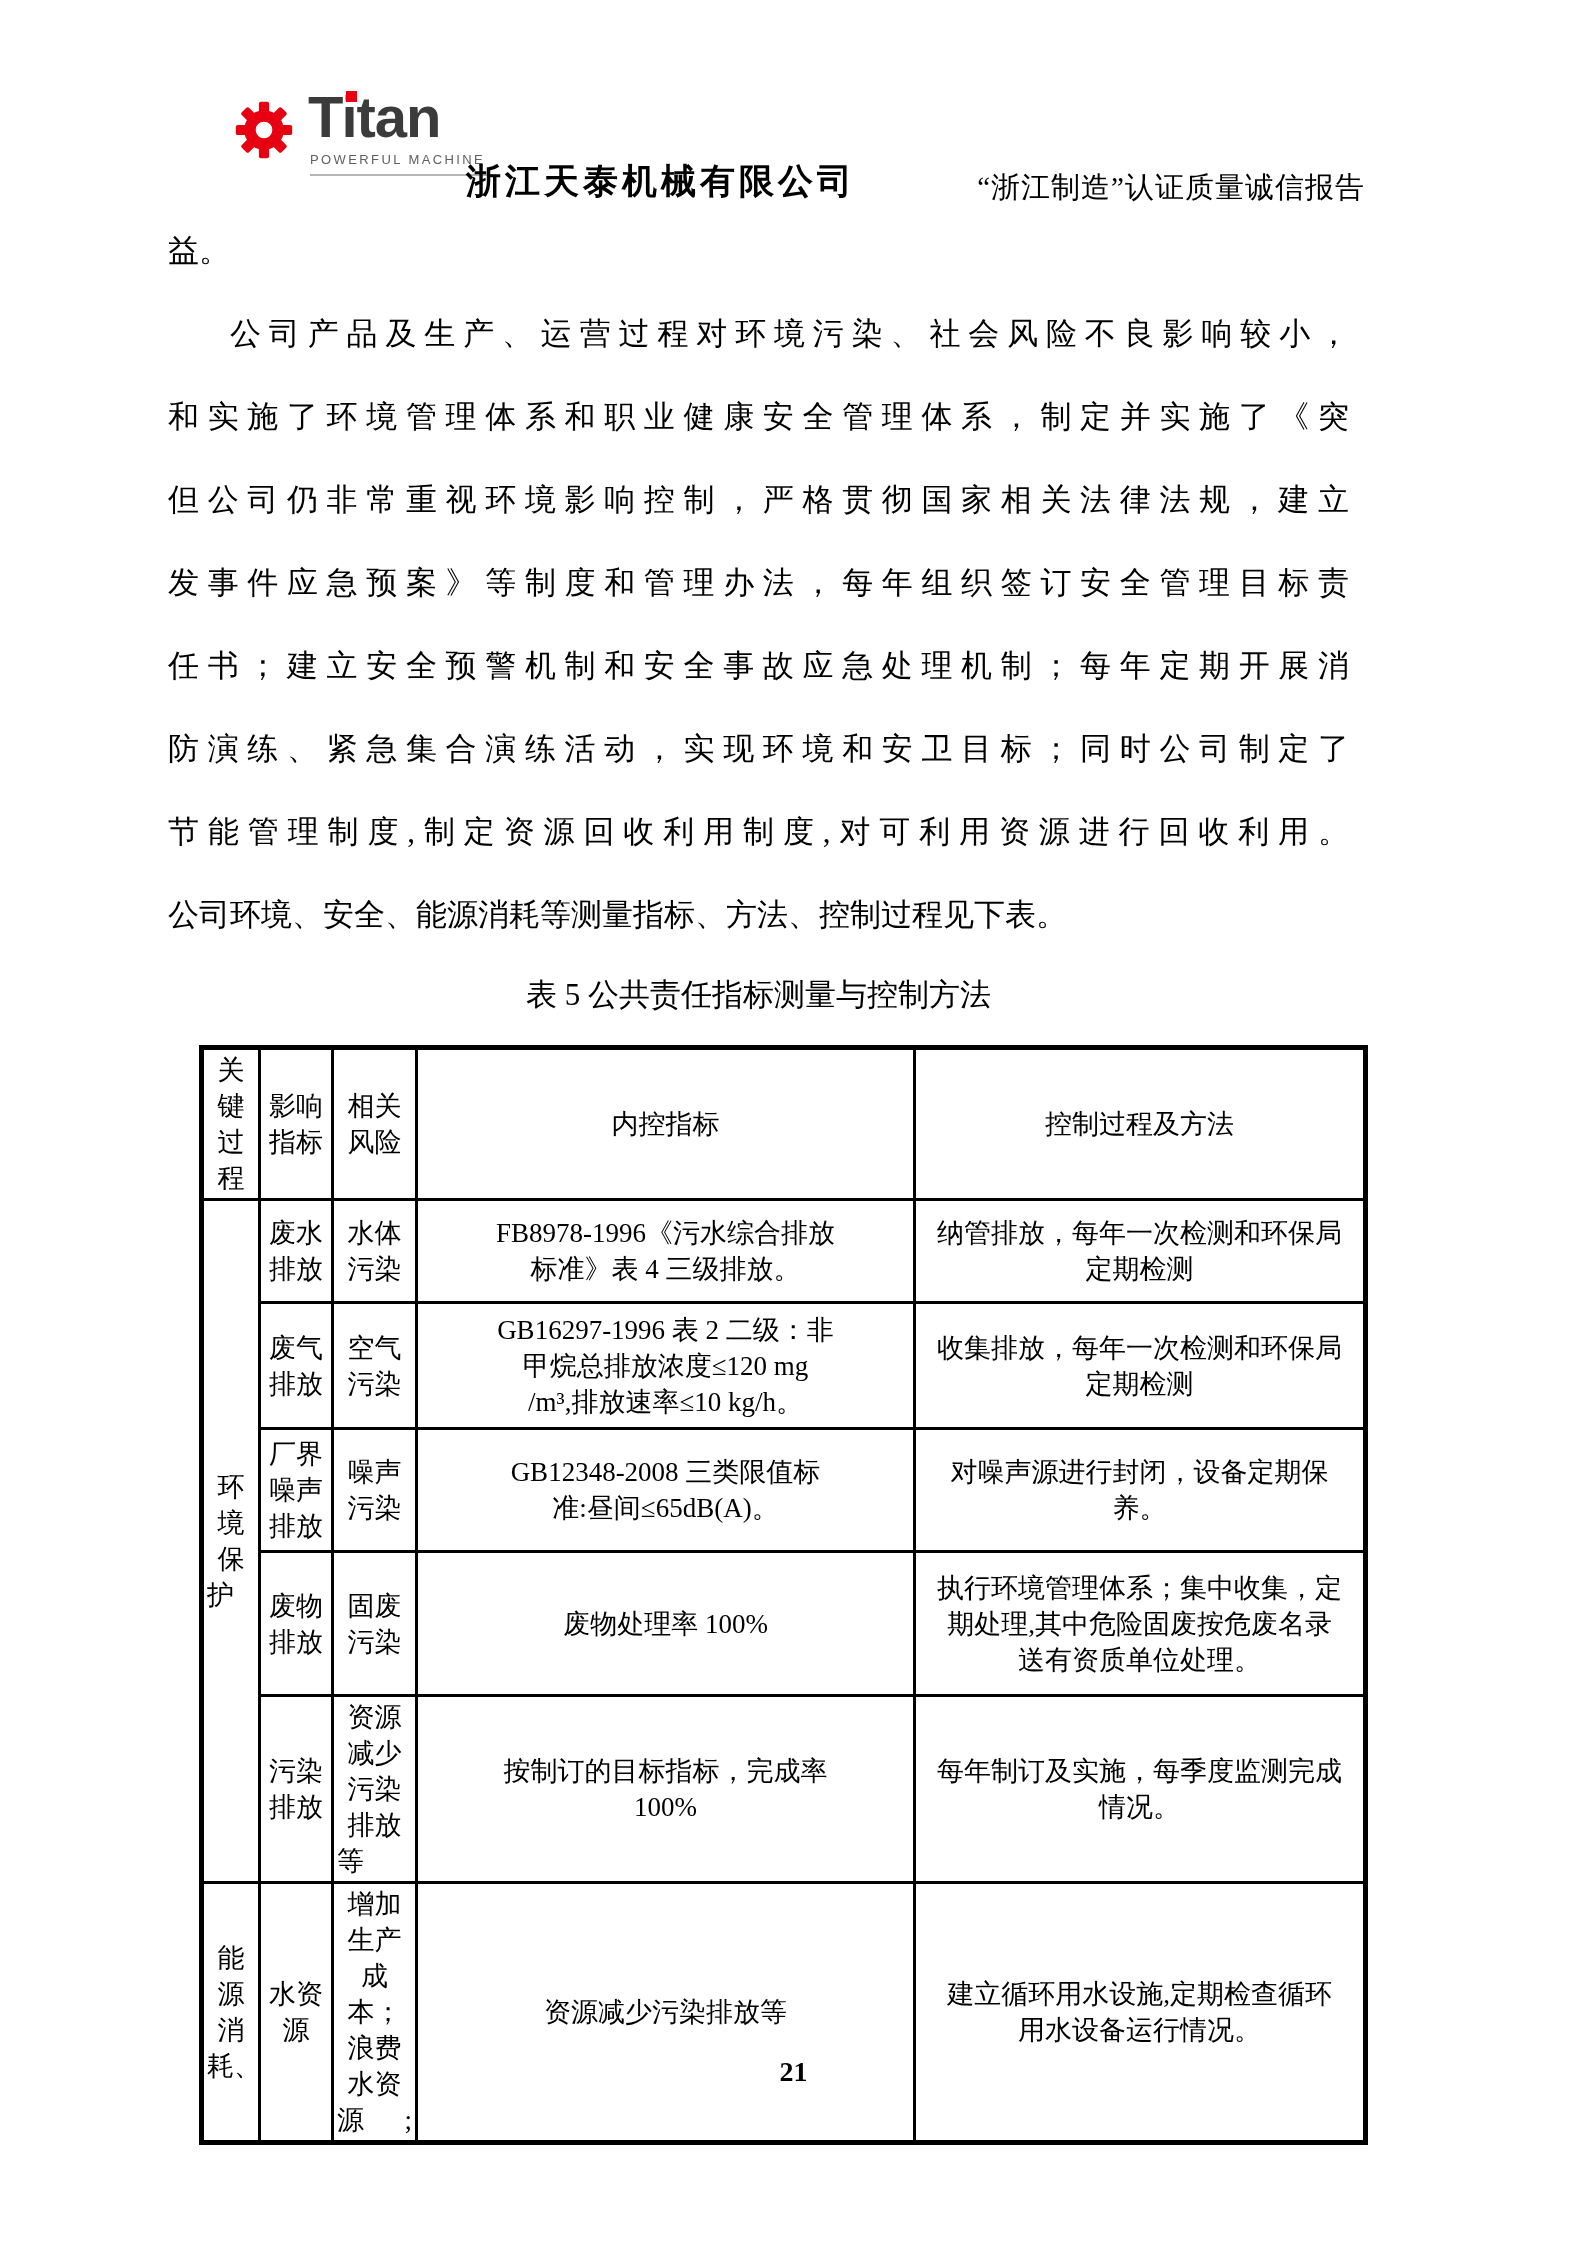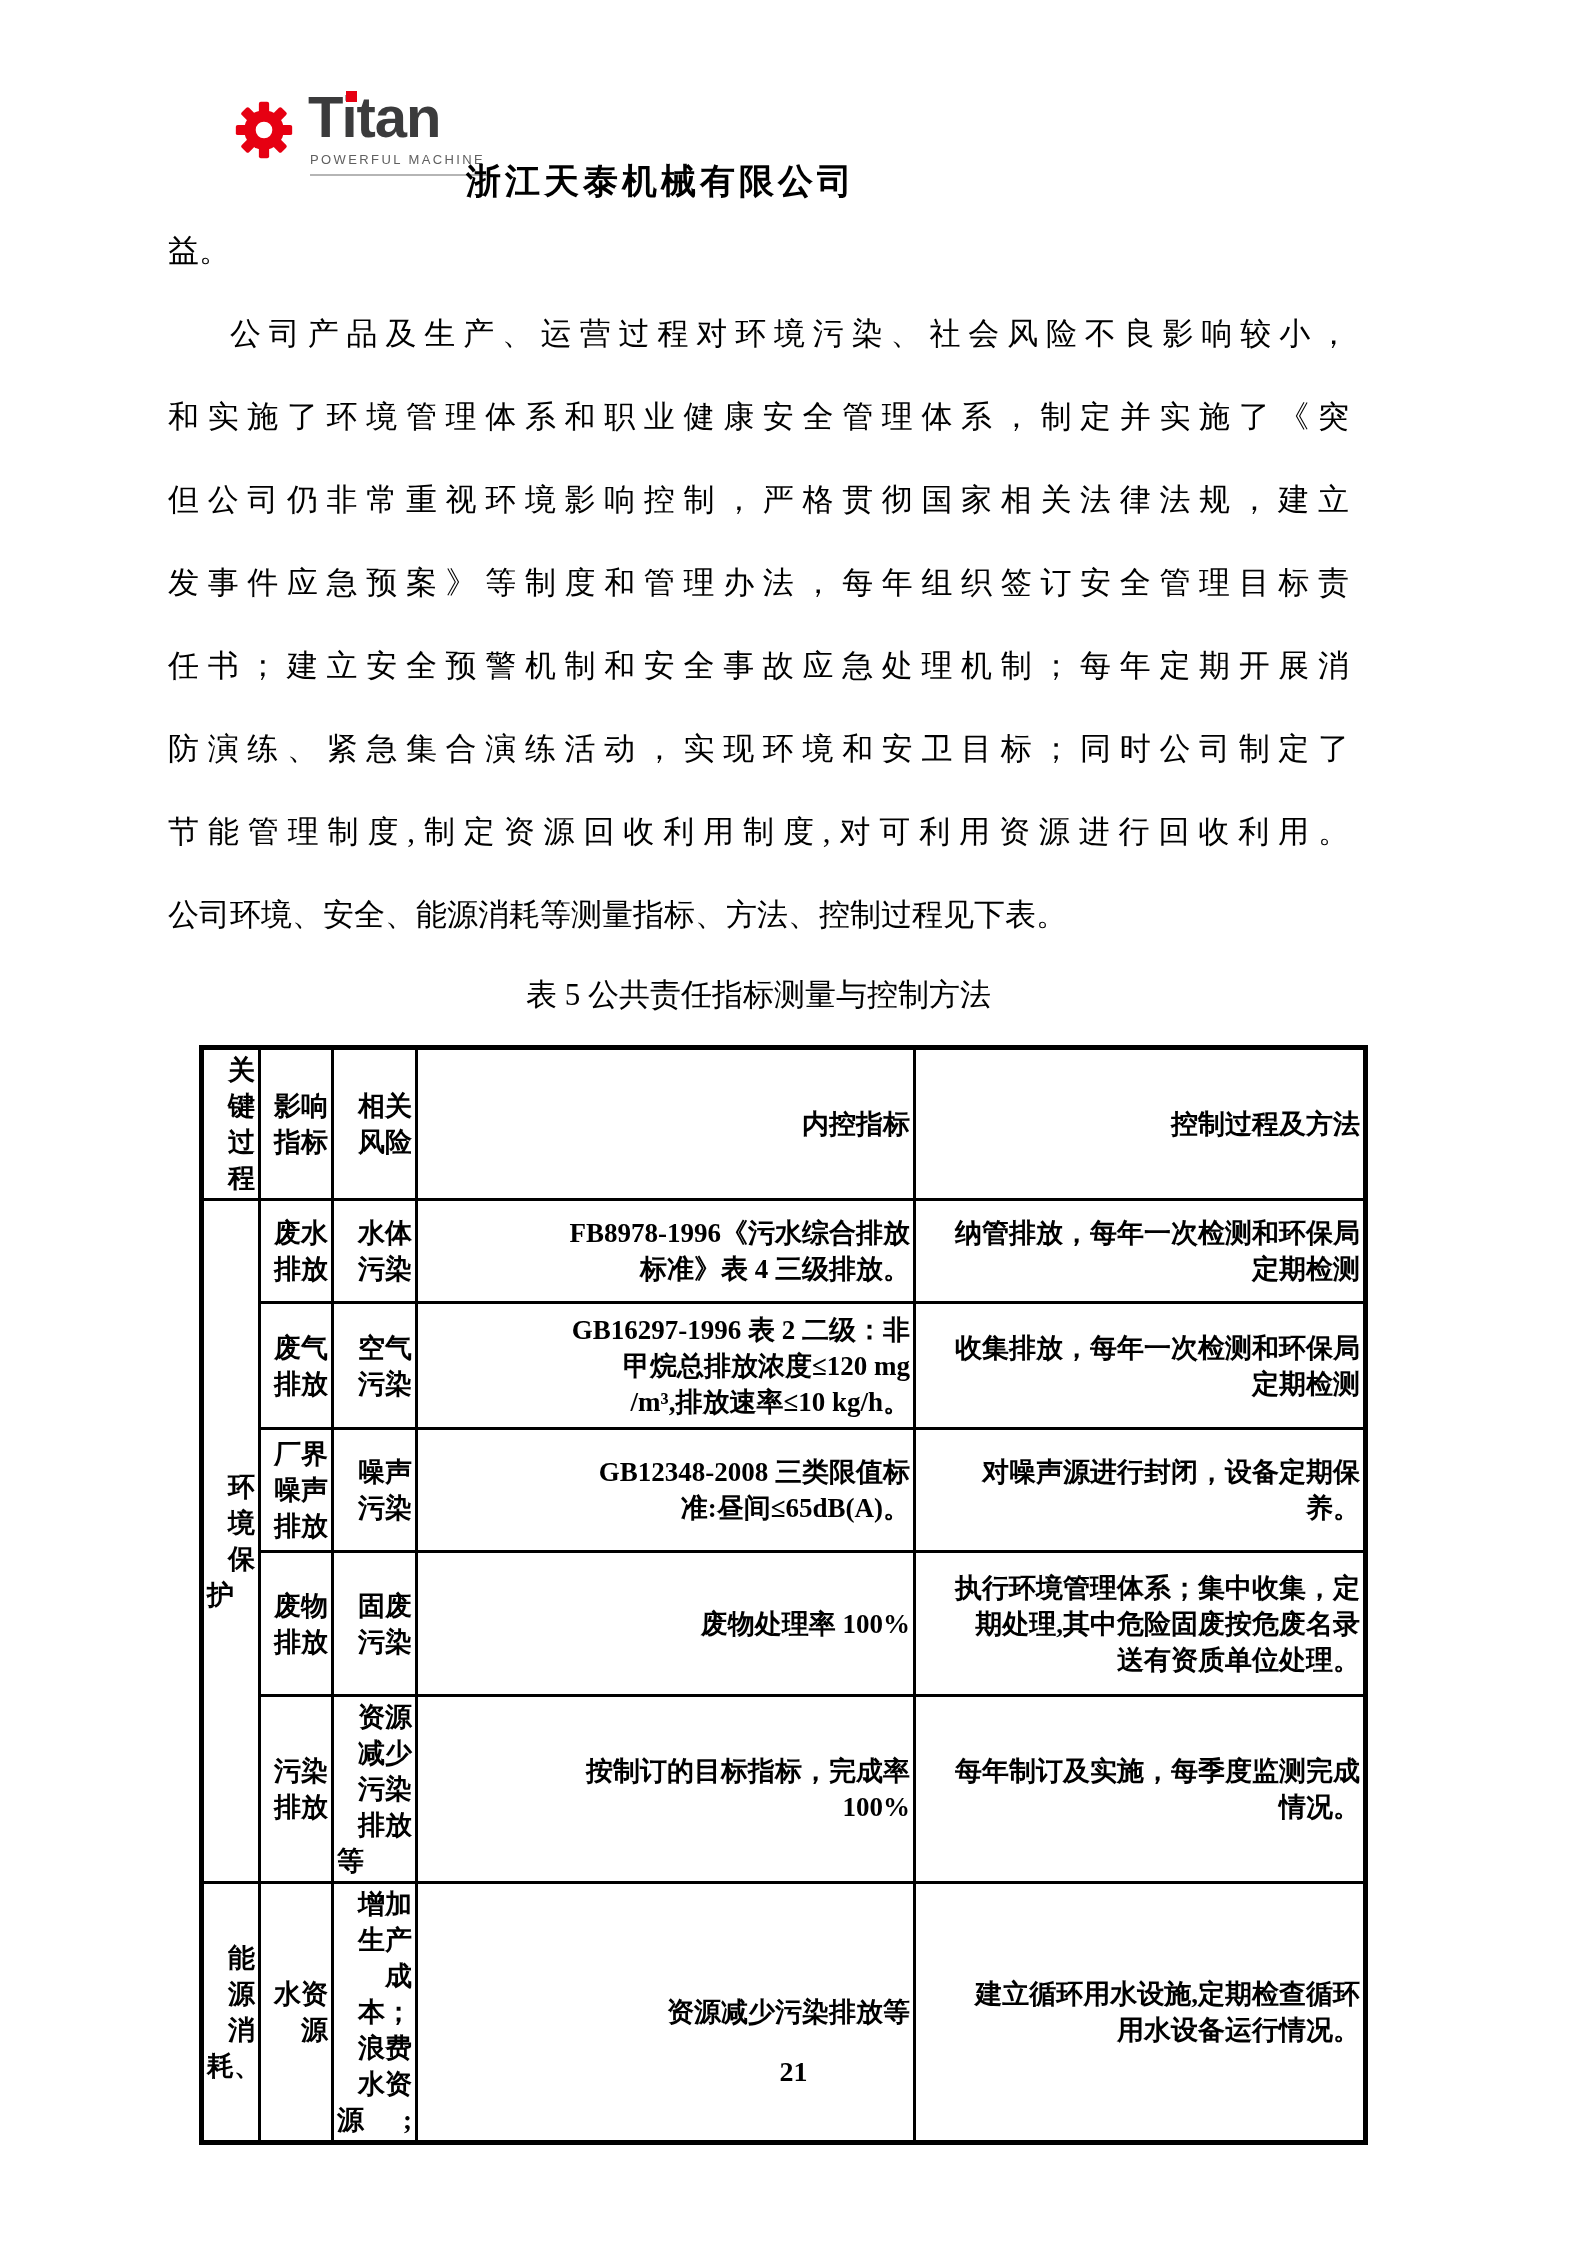--- a/index.html
+++ b/index.html
@@ -49,25 +49,25 @@
     position:absolute;left:168px;top:972px;width:1181px;
     text-align:center;font-size:31px;line-height:46px;
   }
   table.resp{
     position:absolute;left:199px;top:1045px;
     width:1164px;border-collapse:collapse;table-layout:fixed;
     border:5px solid #000;
   }
   table.resp td,table.resp th{
     border:3px solid #000;
-    font-weight:bold;
+    font-weight:normal;
     padding:2px 3px;
     vertical-align:middle;
     font-size:27px;line-height:36px;
-    text-align:right;
+    text-align:center;
     overflow:hidden;
   }
   td.wide{
     text-align:left;font-size:28px;line-height:42px;
     padding:4px 10px;white-space:pre-line;
   }
   td.dist{text-align:justify;text-align-last:justify;padding:2px 4px;}
   td.compact{font-size:22px;letter-spacing:0;}
   th.hdr{font-size:28px;line-height:36px;}
   
@@ -100,20 +100,21 @@
     </svg>
     <div class="brand-wrap">
       <span class="brand-text">Titan</span>
       <span class="i-dot"></span>
     </div>
     <div class="tagline">POWERFUL MACHINE</div>
     <div class="tagline-rule"></div>
   </div>
 
   <div class="company">浙江天泰机械有限公司</div>
+  <div class="report-title">“浙江制造”认证质量诚信报告</div>
 
   <div class="bodytext">
     <div class="bline noj">益。</div>
     <div class="bline indent">公司产品及生产、运营过程对环境污染、社会风险不良影响较小，</div>
     <div class="bline">和实施了环境管理体系和职业健康安全管理体系，制定并实施了《突</div>
     <div class="bline">但公司仍非常重视环境影响控制，严格贯彻国家相关法律法规，建立</div>
     <div class="bline">发事件应急预案》等制度和管理办法，每年组织签订安全管理目标责</div>
     <div class="bline">任书；建立安全预警机制和安全事故应急处理机制；每年定期开展消</div>
     <div class="bline">防演练、紧急集合演练活动，实现环境和安卫目标；同时公司制定了</div>
     <div class="bline">节能管理制度,制定资源回收利用制度,对可利用资源进行回收利用。</div>

